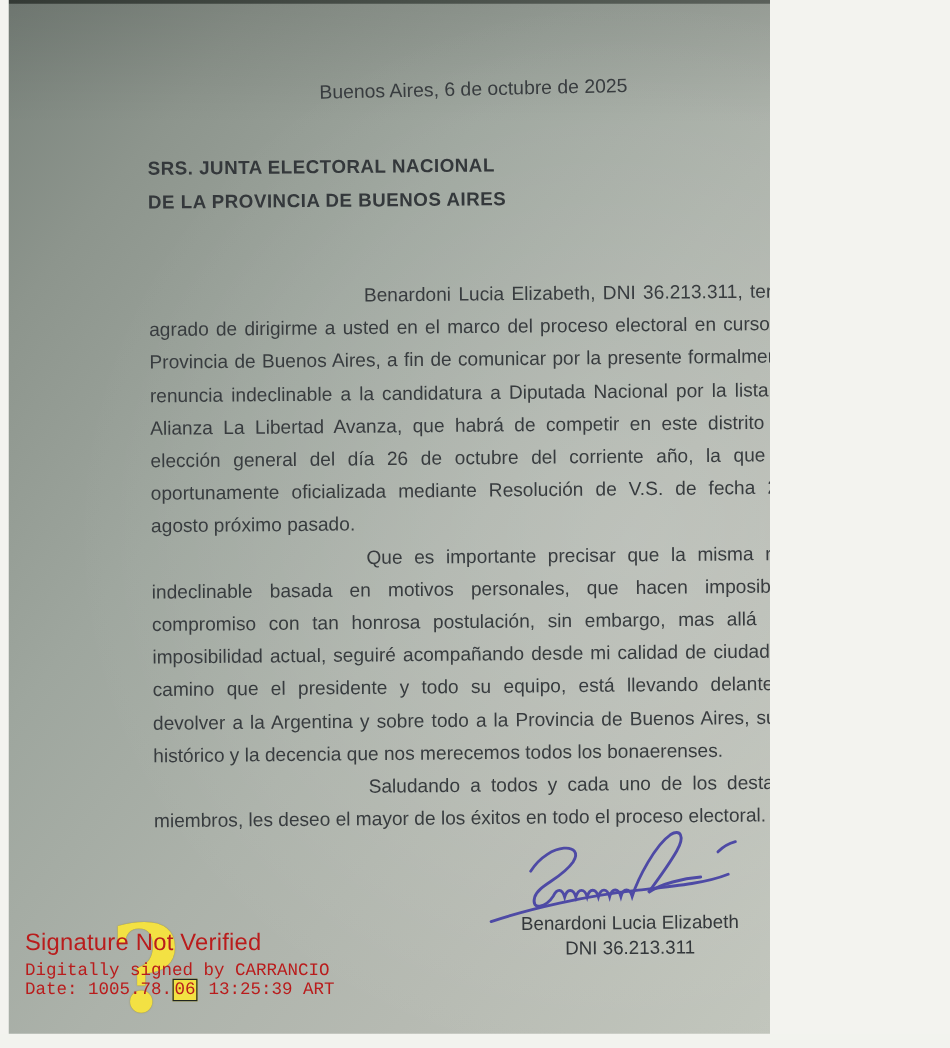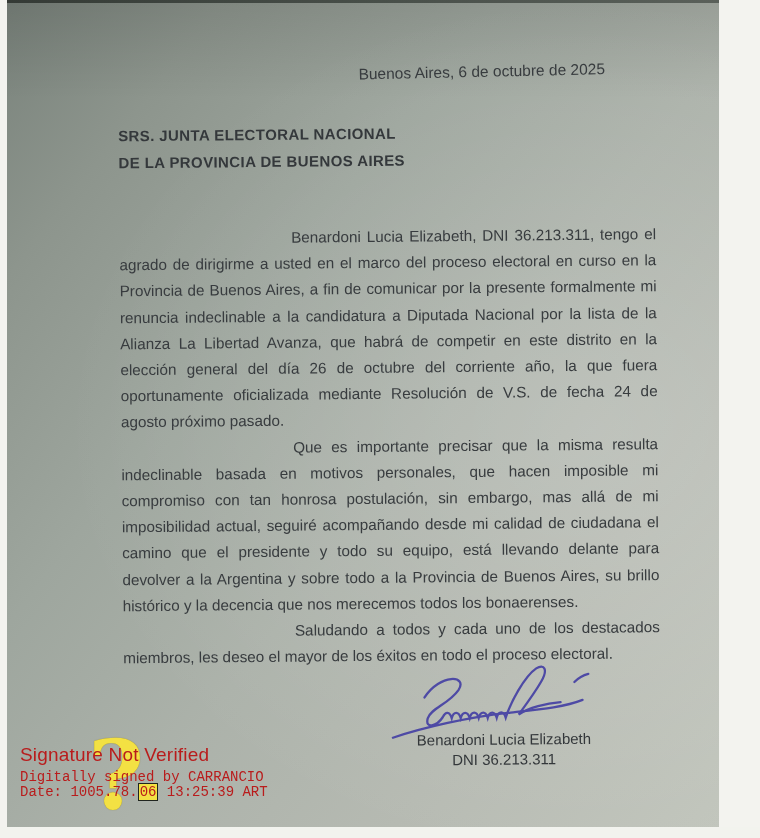--- a/index.html
+++ b/index.html
@@ -7,21 +7,21 @@
   body {
     position: relative;
     width: 760px; height: 838px;
     background: #f3f3ef;
     font-family: "Liberation Sans", sans-serif;
     overflow: hidden;
   }
   
   .photo {
     position: absolute;
-    left: 7px; top: 0; width: 712px; height: 828px;
+    left: 7px; top: 0; width: 609px; height: 828px;
     background:
       radial-gradient(120% 85% at 82% 52%, rgba(255,255,255,0.16), rgba(255,255,255,0) 62%),
       linear-gradient(180deg, rgba(0,0,0,0.10) 0%, rgba(0,0,0,0) 12%),
       linear-gradient(128deg, #79827b 0%, #8d958d 16%, #9ea69e 36%, #acb2aa 56%, #b6bab2 76%, #c1c5bc 100%);
     overflow: hidden;
   }
   .top-edge {
     position: absolute; left: 0; top: 0; width: 100%; height: 3px;
     background: linear-gradient(90deg, #343a35 0%, #49504a 55%, #5a605a 100%);
   }

